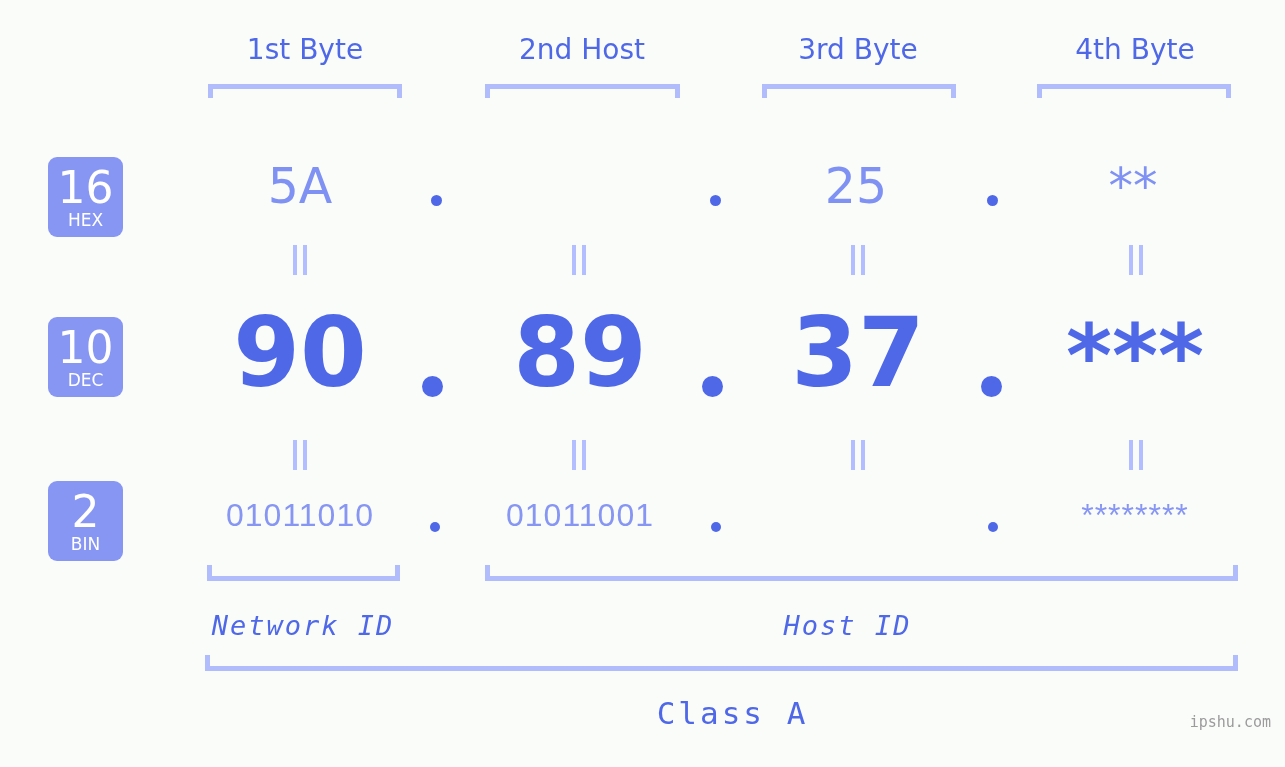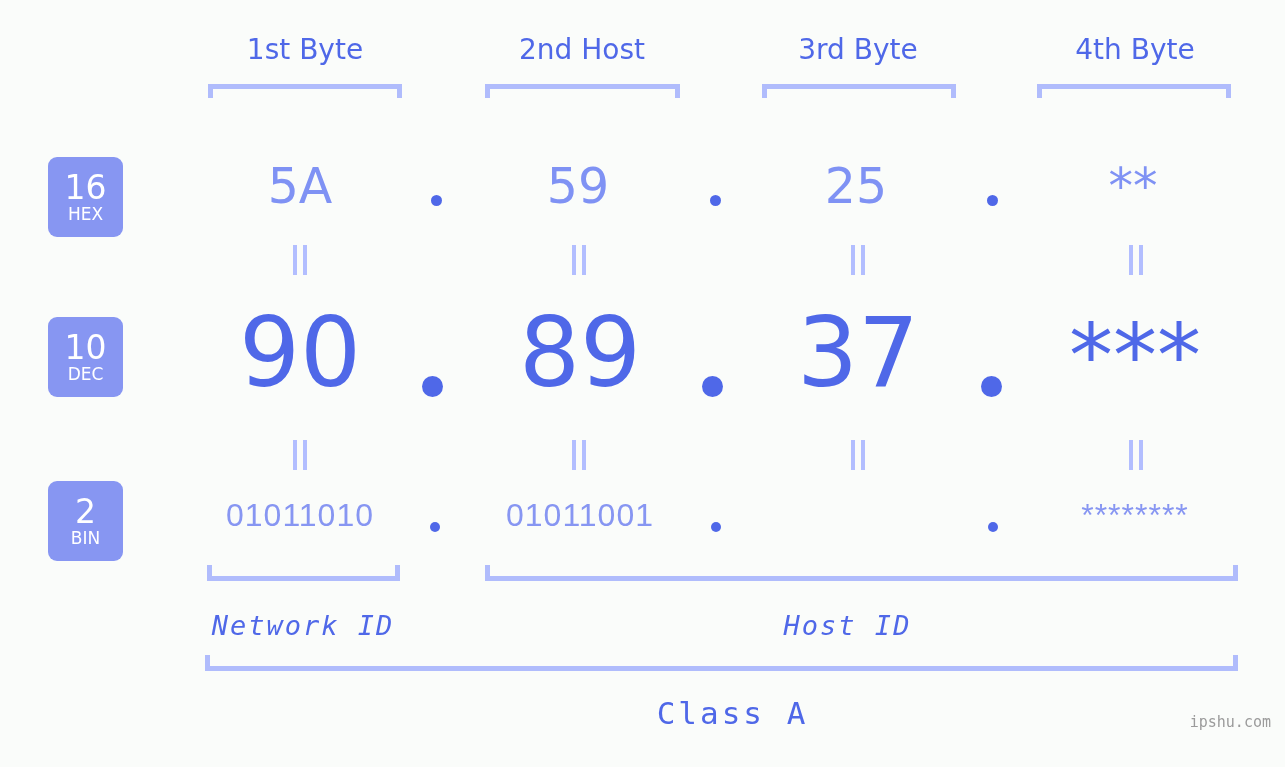--- a/index.html
+++ b/index.html
@@ -59,21 +59,21 @@
     background: #8796f2;
     color: #ffffff;
     display: flex;
     flex-direction: column;
     align-items: center;
     justify-content: center;
     font-family: "DejaVu Sans", sans-serif;
     line-height: 1;
   }
   .badge .num {
-    font-size: 33px;
+    font-size: 44px;
     font-weight: 400;
     margin-bottom: 2px;
   }
   .badge .abbr {
     font-size: 17px;
     font-weight: 400;
   }
   #badge-hex { top: 157px; }
   #badge-dec { top: 317px; }
   #badge-bin { top: 481px; }
@@ -118,21 +118,21 @@
   
   .dec-val {
     position: absolute;
     top: 305px;
     font-size: 96px;
     color: #4f68e8;
     font-family: "DejaVu Sans", sans-serif;
     text-align: center;
     white-space: nowrap;
     line-height: 1;
-    font-weight: 400;
+    font-weight: 700;
   }
   .dec-dot {
     position: absolute;
     width: 21px;
     height: 21px;
     border-radius: 50%;
     background: #4f68e8;
     top: 376px;
   }
 
@@ -212,21 +212,20 @@
     <span class="num">10</span>
     <span class="abbr">DEC</span>
   </div>
   <div class="badge" id="badge-bin">
     <span class="num">2</span>
     <span class="abbr">BIN</span>
   </div>
 
   <div class="hex-val" style="left:180px; width:240px;">5A</div>
   <div class="hex-dot" style="left:431px;"></div>
-  <div class="hex-val" style="left:458px; width:240px;">59</div>
   <div class="hex-dot" style="left:710px;"></div>
   <div class="hex-val" style="left:736px; width:240px;">25</div>
   <div class="hex-dot" style="left:987px;"></div>
   <div class="hex-val" style="left:1013px; width:240px;">**</div>
 
   <div class="eq eq-row1" style="left:293px;">
       <span></span>
       <span></span>
     </div>
   <div class="eq eq-row1" style="left:572px;">

